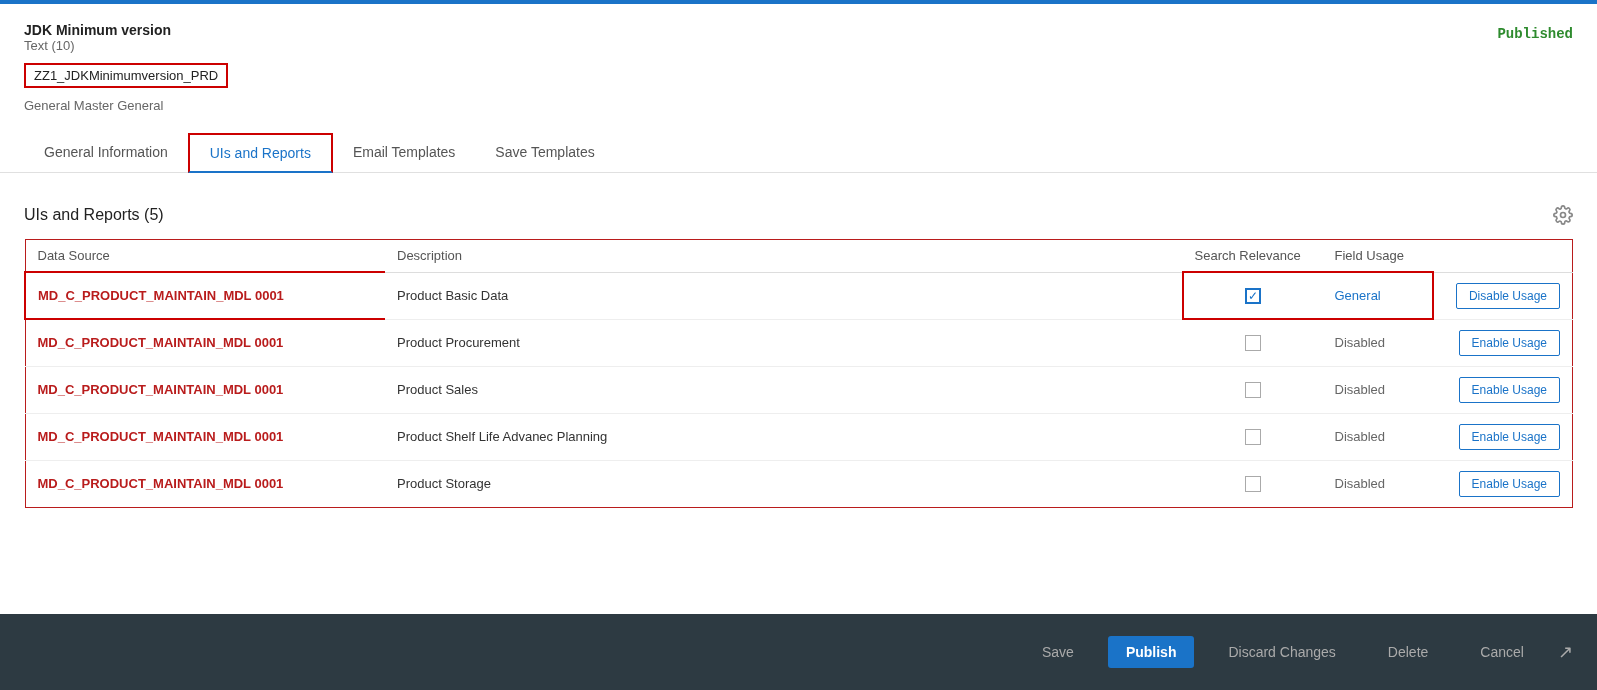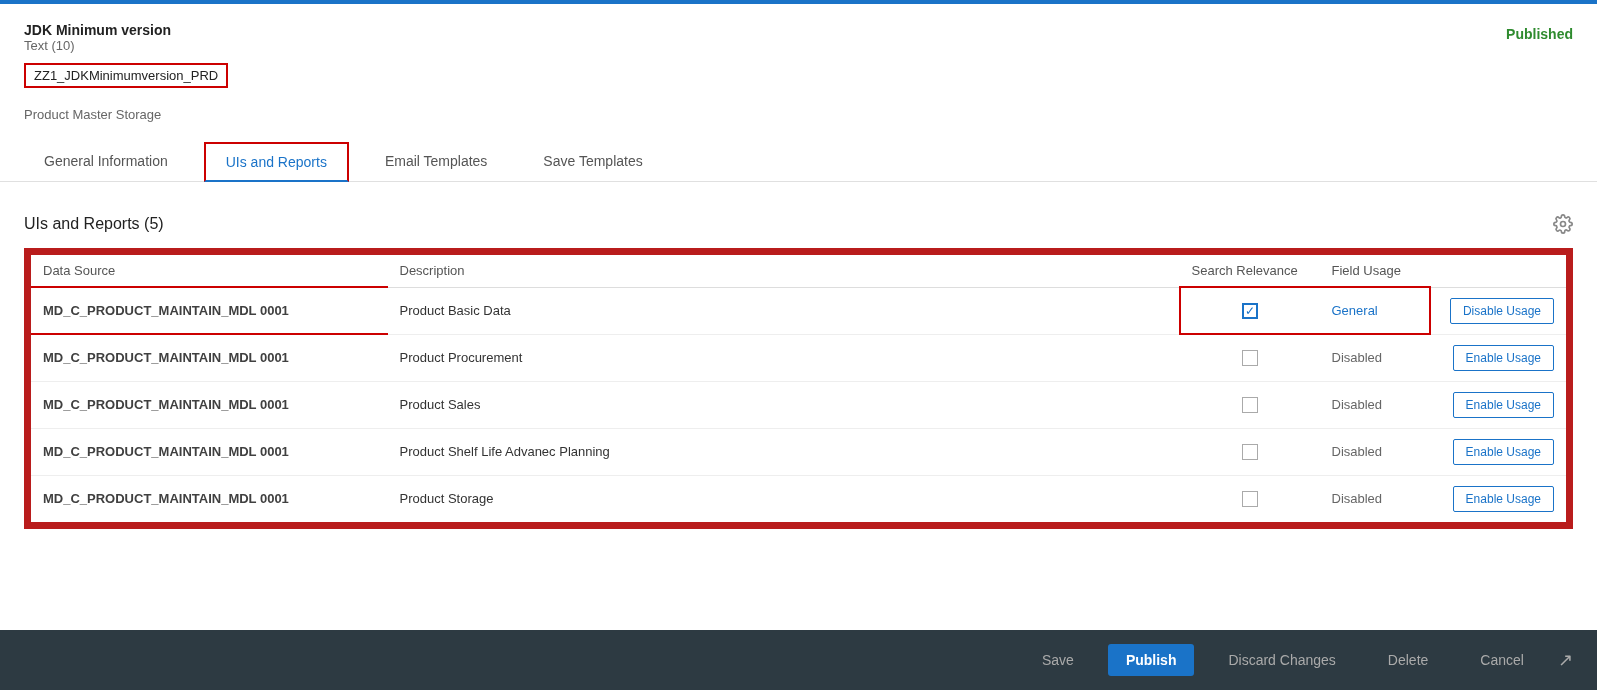--- a/index.html
+++ b/index.html
@@ -49,44 +49,45 @@
       font-size: 14px;
       font-weight: bold;
       color: #222;
     }
 
     .published-status {
       color: #2e8b2e;
       font-weight: bold;
       font-size: 14px;
       padding-top: 4px;
+      font-family: Liberation Mono, monospace;
     }
 
     .subtitle {
       font-size: 13px;
       color: #666;
       margin-bottom: 10px;
     }
 
     .code-badge {
       display: inline-block;
       border: 2px solid #cc0000;
       padding: 3px 8px;
       font-size: 13px;
       color: #222;
-      margin-bottom: 19px;
+      margin-bottom: 10px;
       background: #fff;
     }
 
     
     .tabs {
       display: flex;
       align-items: flex-end;
       margin-top: 10px;
-      gap: 16px;
+      gap: 0;
     }
 
     .tab {
       padding: 10px 20px;
       cursor: pointer;
       font-size: 14px;
       color: #555;
       border-bottom: 2px solid transparent;
       white-space: nowrap;
     }
@@ -125,21 +126,21 @@
       width: 20px;
       height: 20px;
       color: #888;
       cursor: pointer;
     }
 
     
     .data-table {
       width: 100%;
       border-collapse: collapse;
-      border: 7px solid #b91c1c;
+      border: 1px solid #b91c1c;
     }
 
     .data-table th {
       text-align: left;
       padding: 8px 12px;
       font-weight: normal;
       color: #555;
       font-size: 13px;
       border-bottom: 1px solid #ddd;
       background: #fff;
@@ -152,21 +153,21 @@
       vertical-align: middle;
     }
 
     .data-table tr:last-child td {
       border-bottom: none;
     }
 
     .data-source-col {
       width: 360px;
       font-weight: bold;
-      color: #404040;
+      color: #b91c1c;
     }
 
     .search-relevance-col {
       width: 140px;
       text-align: center;
     }
 
     .field-usage-col {
       width: 110px;
       text-align: left;
@@ -235,21 +236,21 @@
     }
 
     .row-highlight td.highlight-start {
       border-left: 2px solid #cc0000;
       border-top: 2px solid #cc0000;
       border-bottom: 2px solid #cc0000;
     }
 
     
     .footer {
-      height: 60px;
+      height: 76px;
       background: #2d3a42;
       display: flex;
       align-items: center;
       justify-content: flex-end;
       padding: 0 24px;
       gap: 16px;
       flex-shrink: 0;
     }
 
     .footer-btn {
@@ -284,21 +285,21 @@
 <div class="top-bar"></div>
 
 <div class="main-content">
 
   <div class="header-section">
     <div class="header-top">
       <div>
         <div class="page-title">JDK Minimum version</div>
         <div class="subtitle">Text (10)</div>
         <div class="code-badge">ZZ1_JDKMinimumversion_PRD</div>
-        <div class="subtitle">Product Master Storage</div>
+        <div class="subtitle">General Master General</div>
       </div>
       <div class="published-status">Published</div>
     </div>
 
     <div class="tabs">
       <div class="tab">General Information</div>
       <div class="tab active">UIs and Reports</div>
       <div class="tab">Email Templates</div>
       <div class="tab">Save Templates</div>
     </div>

